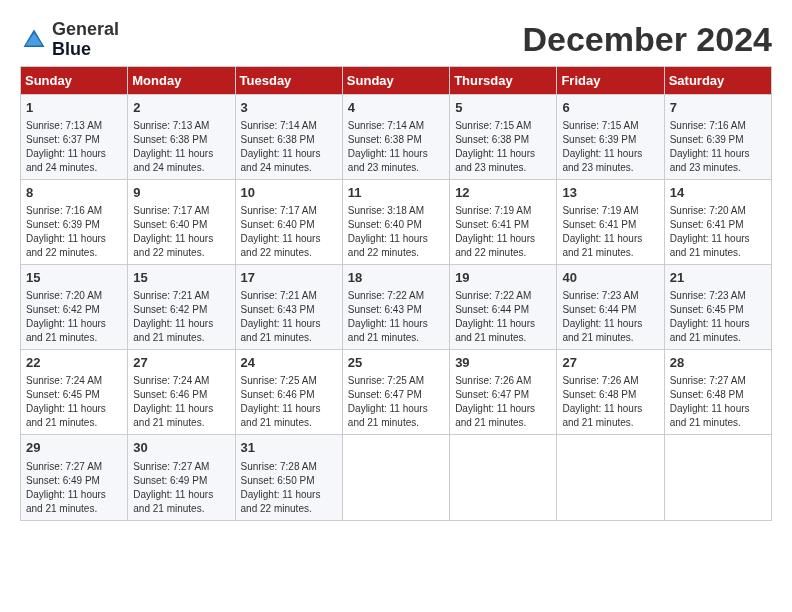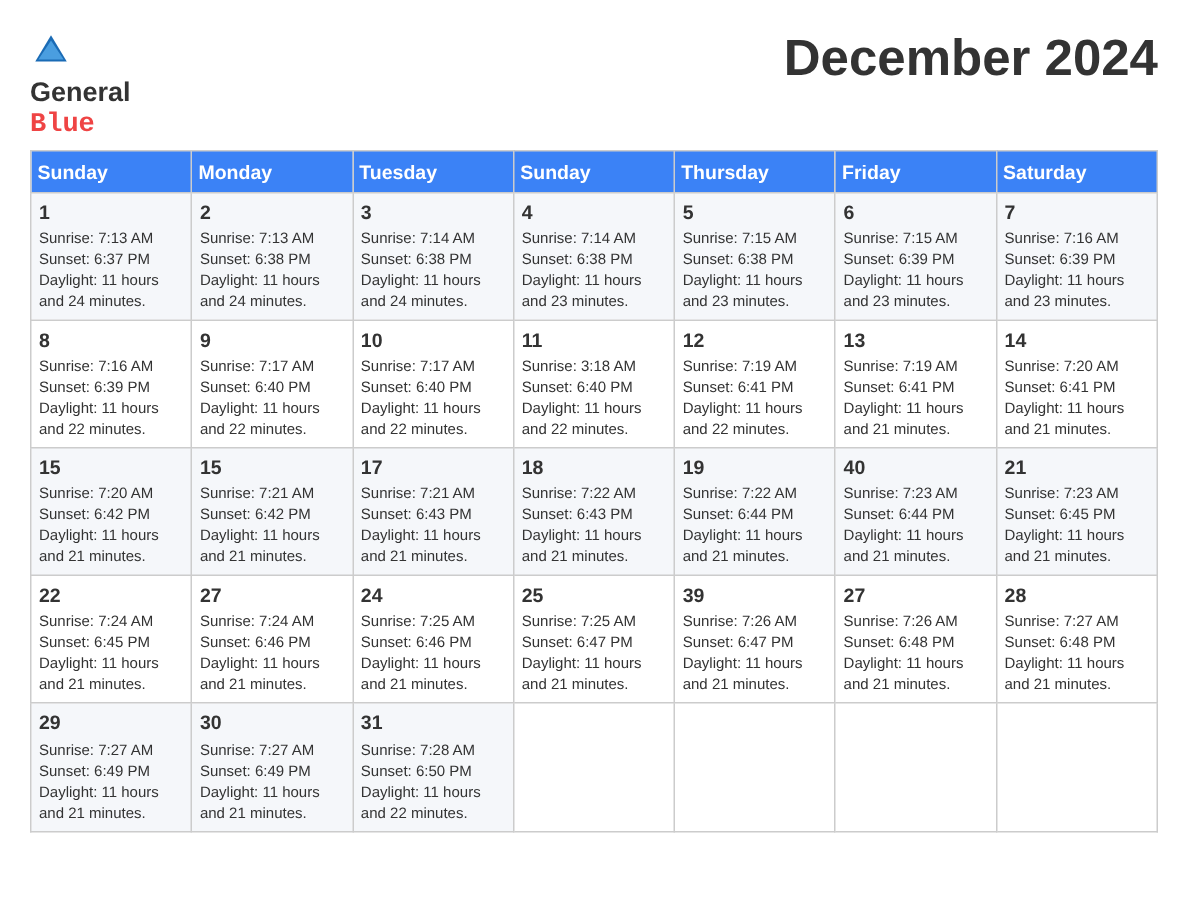--- a/index.html
+++ b/index.html
@@ -11,31 +11,30 @@
       padding: 20px;
     }
     .header {
       display: flex;
       justify-content: space-between;
       align-items: flex-start;
       margin-bottom: 6px;
     }
     .logo {
       display: flex;
-      align-items: flex-start;
+      align-items: center;
       gap: 4px;
-      flex-direction: column;
     }
     .logo-text {
       font-size: 18px;
       font-weight: bold;
       line-height: 1.1;
     }
     .logo-general { color: #333; }
-    .logo-blue { color: #ef4444; font-family: Liberation Mono, monospace; }
+    .logo-blue { color: #0f172a; }
     .logo-icon {
       width: 28px;
       height: 28px;
     }
     .title-block {
       text-align: left;
     }
     .month-title {
       font-size: 34px;
       font-weight: bold;
@@ -43,21 +42,21 @@
     }
     .location {
       font-size: 14px;
       color: #555;
     }
     table {
       width: 100%;
       border-collapse: collapse;
     }
     th {
-      background-color: #3b82f6;
+      background-color: #b91c1c;
       color: #fff;
       font-size: 13px;
       font-weight: bold;
       padding: 6px 4px;
       text-align: left;
       border: 1px solid #ccc;
     }
     td {
       vertical-align: top;
       border: 1px solid #ccc;

